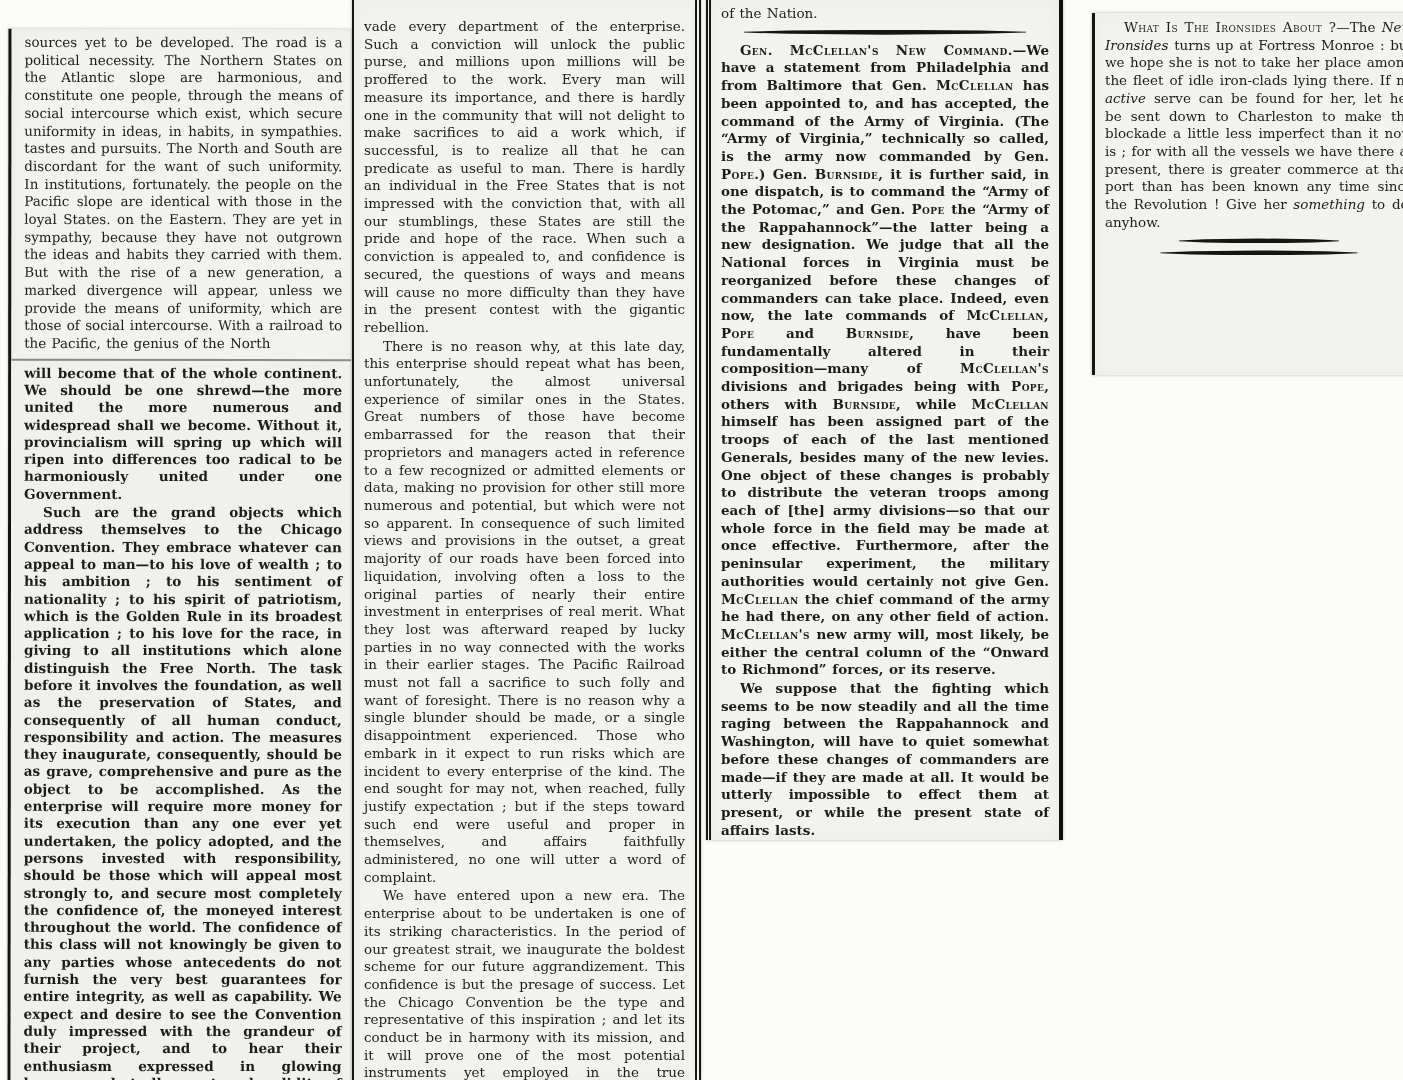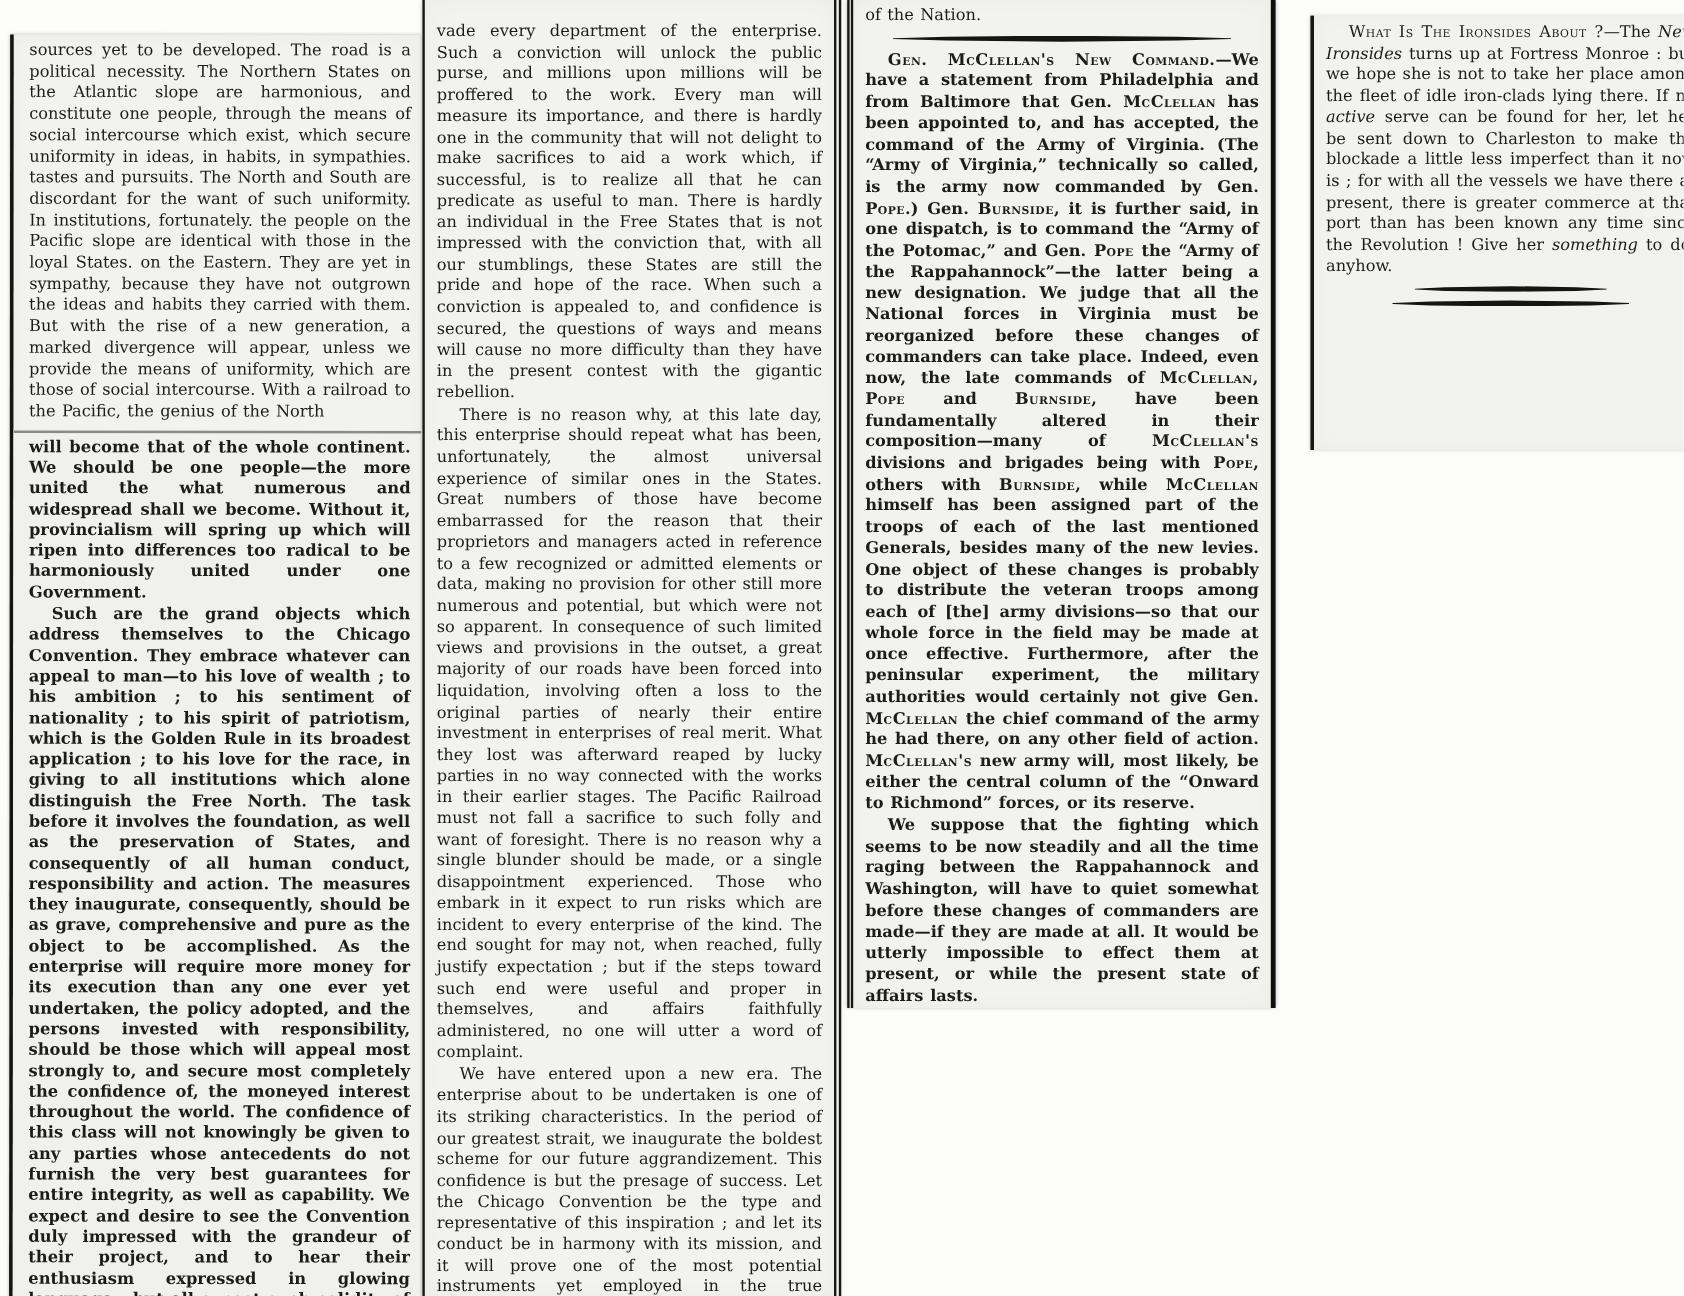--- a/index.html
+++ b/index.html
@@ -56,21 +56,21 @@
 </head>
 <body>
 
 <div class="scan">
 
   <section class="clip col1">
     <div class="pieceA">
       <p>sources yet to be developed.  The road is a political necessity.  The Northern States on the Atlantic slope are harmonious, and constitute one people, through the means of social intercourse which exist, which secure uniformity in ideas, in habits, in sympathies. tastes and pursuits.  The North and South are discordant for the want of such uniformity.  In institutions, fortunately. the people on the Pacific slope are identical with those in the loyal States. on the Eastern.  They are yet in sympathy, because they have not outgrown the ideas and habits they carried with them.  But with the rise of a new generation, a marked divergence will appear, unless we provide the means of uniformity, which are those of social intercourse.  With a railroad to the Pacific, the genius of the North</p>
     </div>
     <div class="pieceB">
-        <p>will become that of the whole continent.  We should be one people—the more united the what numerous and widespread shall we become.  Without it, provincialism will spring up which will ripen into differences too radical to be harmoniously united under one Government.</p>
+        <p>will become that of the whole continent.  We should be one shrewd—the more united the more numerous and widespread shall we become.  Without it, provincialism will spring up which will ripen into differences too radical to be harmoniously united under one Government.</p>
         <p>Such are the grand objects which address themselves to the Chicago Convention.  They embrace whatever can appeal to man—to his love of wealth ; to his ambition ; to his sentiment of nationality ; to his spirit of patriotism, which is the Golden Rule in its broadest application ; to his love for the race, in giving to all institutions which alone distinguish the Free North.  The task before it involves the foundation, as well as the preservation of States, and consequently of all human conduct, responsibility and action. The measures they inaugurate, consequently, should be as grave, comprehensive and pure as the object to be accomplished.  As the enterprise will require more money for its execution than any one ever yet undertaken, the policy adopted, and the persons invested with responsibility, should be those which will appeal most strongly to, and secure most completely the confidence of, the moneyed interest throughout the world.  The confidence of this class will not knowingly be given to any parties whose antecedents do not furnish the very best guarantees for entire integrity, as well as capability.  We expect and desire to  see the Convention duly impressed with the grandeur of their project, and to hear their enthusiasm expressed  in  glowing language ; but all expect such solidity of  measures, and to see those men placed  in responsible positions, as will  give  full  assurance that the most  scrupulous  integrity will per-</p>
       </div>
   </section>
 
   <section class="clip col2">
       <p>vade every department of the enterprise. Such a conviction will unlock the public purse, and millions upon millions will be proffered to the work.  Every man will measure its importance, and there is hardly one in the community that will not delight to make sacrifices to aid a work which, if successful, is to realize all that he can predicate as useful to man.  There is hardly an individual in the Free States that is not impressed with the conviction that, with all our stumblings, these States are still the pride and hope of the race.  When such a conviction is appealed to, and confidence is secured, the questions of ways and means will cause no more difficulty than they have in the present contest with the gigantic rebellion.</p>
       <p>There is no reason why, at this late day, this enterprise should repeat what has been, unfortunately, the almost universal experience of similar ones in the States.  Great numbers of those have become embarrassed for the reason that their proprietors and managers acted in reference to a few recognized or admitted elements or data, making no provision for other still more numerous and potential, but which were not so apparent.  In consequence of such limited views and provisions in the outset, a great majority of our roads have been forced into liquidation, involving often a loss to the original parties of nearly their entire investment in enterprises of real merit.  What they lost was afterward reaped by lucky parties in no way connected with the works in their earlier stages.  The Pacific Railroad must not fall a sacrifice to such folly and want of foresight.  There is no reason why a single blunder should be made, or a single disappointment experienced. Those who embark in it expect to run risks which are incident to every enterprise of the kind.  The end sought for may not, when reached, fully justify expectation ; but if the steps toward such end were useful and proper in themselves, and affairs faithfully administered, no one will utter a word of complaint.</p>
       <p>We have entered upon a new era.  The enterprise about to be undertaken is one of its striking characteristics.  In the period of our greatest strait, we inaugurate the boldest scheme for our future aggrandizement.  This confidence is but the presage of success.  Let the Chicago Convention be the type and representative of this inspiration ; and let its conduct be in harmony with its mission, and it will prove one of the most potential instruments yet employed in the true advancement</p>
     </section>
 

